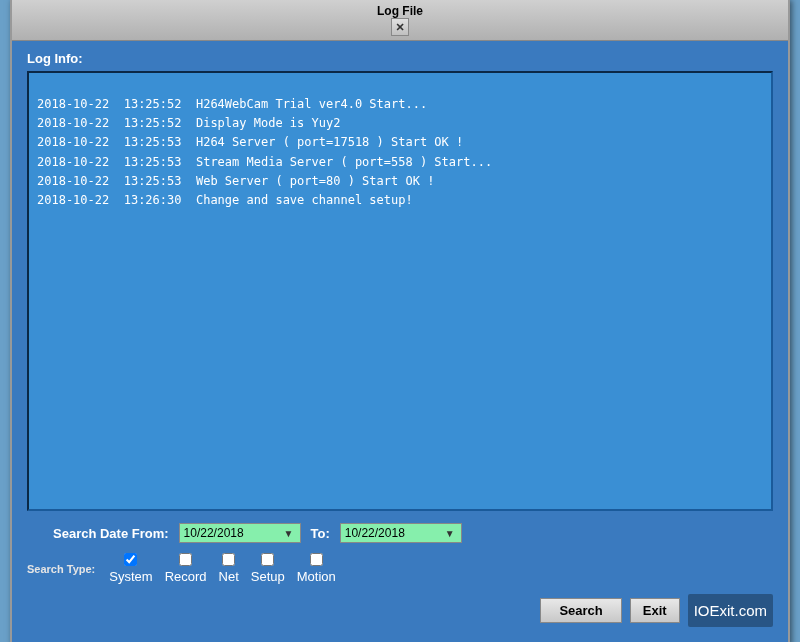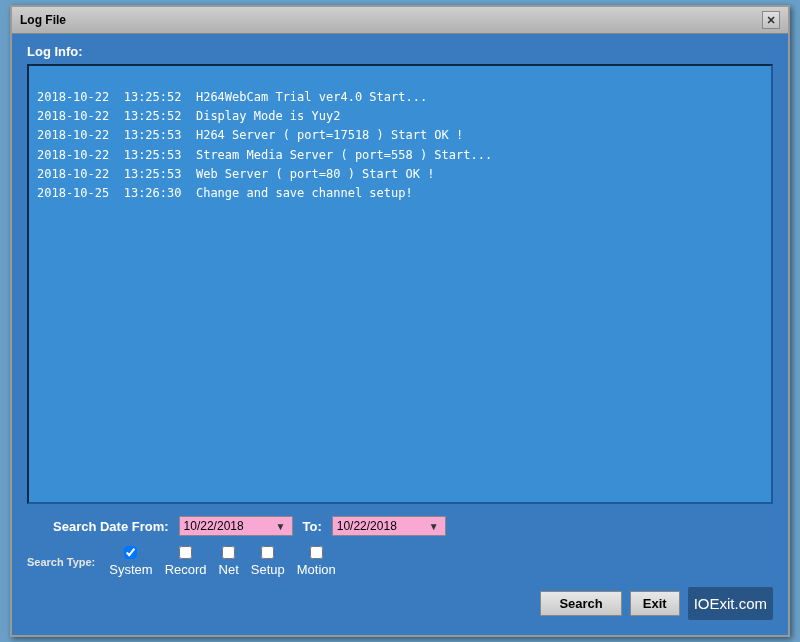--- a/index.html
+++ b/index.html
@@ -20,20 +20,21 @@
       border: 2px solid #999;
       box-shadow: 2px 2px 6px rgba(0,0,0,0.5);
     }
     .title-bar {
       background: linear-gradient(to bottom, #d0d0d0, #b0b0b0);
       padding: 4px 8px;
       display: flex;
       align-items: center;
       justify-content: space-between;
       border-bottom: 1px solid #888;
+      flex-direction: column;
     }
     .title-bar-text {
       font-size: 12px;
       font-weight: bold;
       color: #000;
     }
     .close-btn {
       width: 18px;
       height: 18px;
       background: linear-gradient(to bottom, #e0e0e0, #c0c0c0);
@@ -79,24 +80,24 @@
     .search-label {
       color: #fff;
       font-weight: bold;
       font-size: 13px;
       white-space: nowrap;
       margin-left: 26px;
     }
     .date-input-wrap {
       display: flex;
       align-items: center;
-      background: #f9a8d4;
+      background: #86efac;
       border: 1px solid #888;
       padding: 2px 4px;
-      gap: 10px;
+      gap: 18px;
     }
     .date-input {
       border: none;
       outline: none;
       font-size: 12px;
       width: 80px;
       background: transparent;
       color: #000;
     }
     .dropdown-arrow {
@@ -180,21 +181,21 @@
   <div class="window-body">
 
     <div class="log-info-label">Log Info:</div>
 
     <div class="log-box" id="log-box">
     <div class="log-entry">2018-10-22  13:25:52  H264WebCam Trial ver4.0 Start...</div>
         <div class="log-entry">2018-10-22  13:25:52  Display Mode is Yuy2</div>
         <div class="log-entry">2018-10-22  13:25:53  H264 Server ( port=17518 ) Start OK !</div>
         <div class="log-entry">2018-10-22  13:25:53  Stream Media Server ( port=558 ) Start...</div>
         <div class="log-entry">2018-10-22  13:25:53  Web Server ( port=80 ) Start OK !</div>
-        <div class="log-entry">2018-10-25  13:26:30  Change and save channel setup!</div>
+        <div class="log-entry">2018-10-22  13:26:30  Change and save channel setup!</div>
       </div>
 
     <div class="search-row">
       <span class="search-label">Search Date From:</span>
       <div class="date-input-wrap">
         <input class="date-input" type="text" value="10/22/2018" style="">
         <span class="dropdown-arrow">▼</span>
       </div>
       <span class="to-label">To:</span>
       <div class="date-input-wrap">

